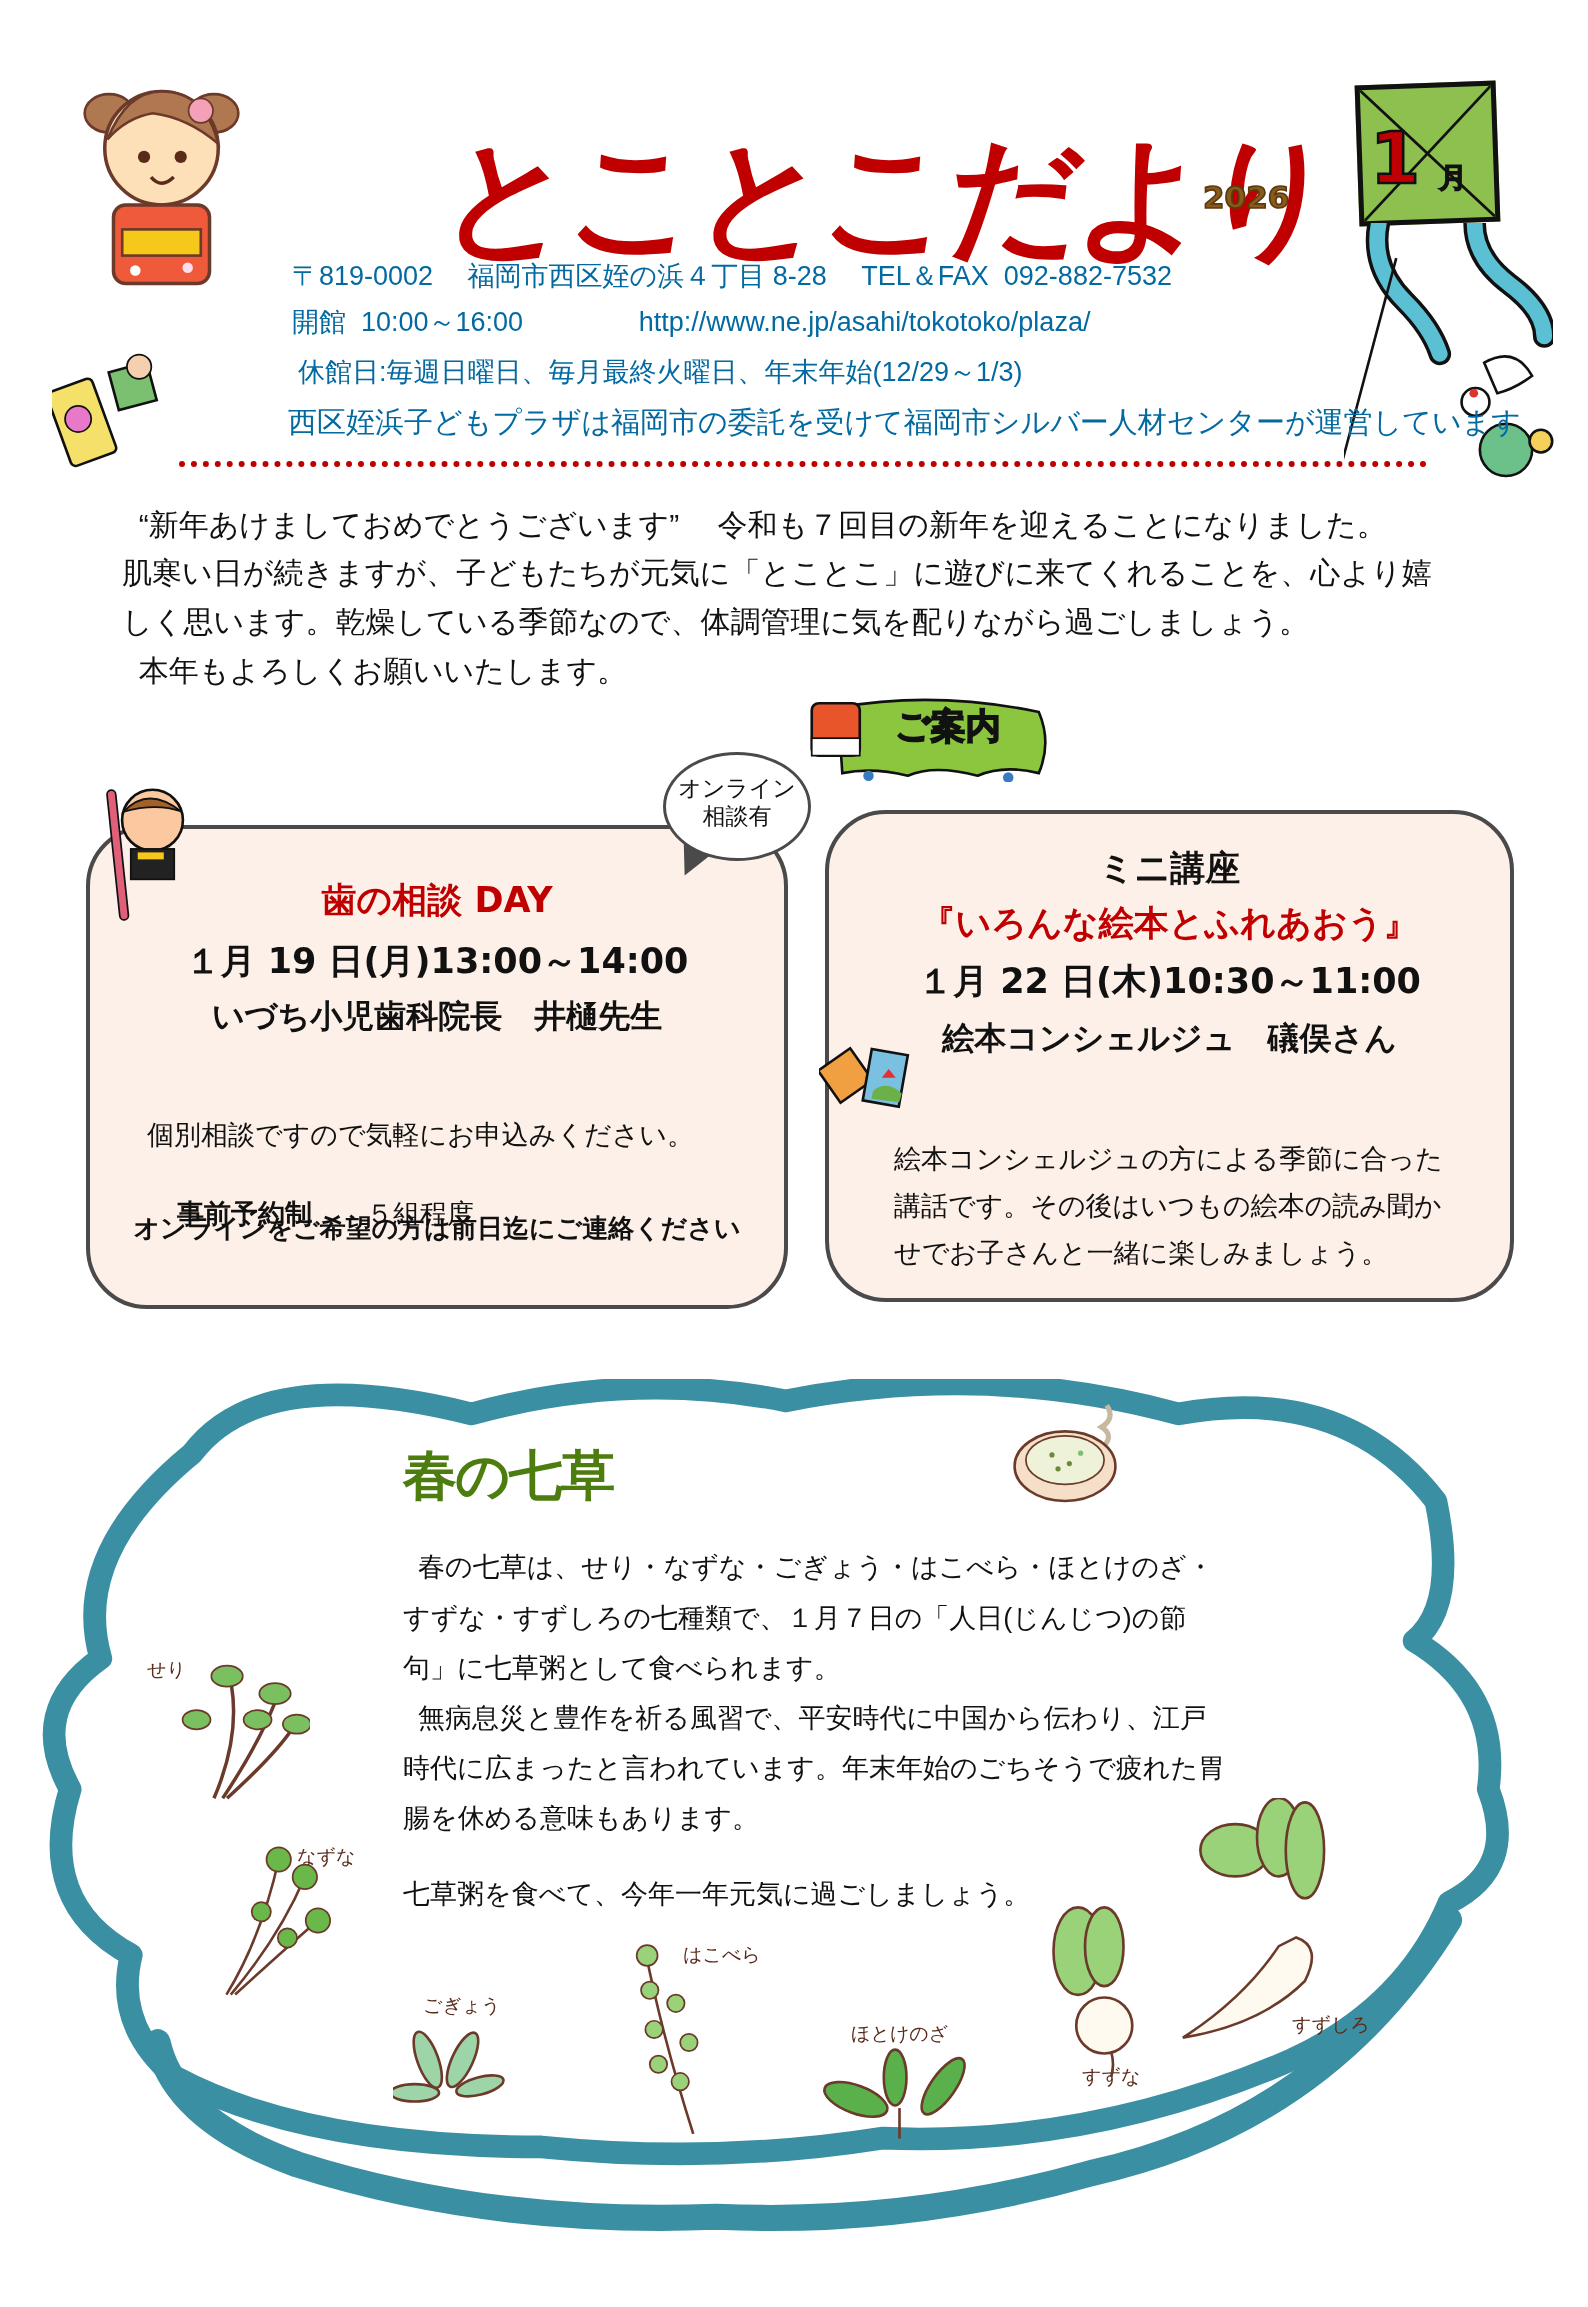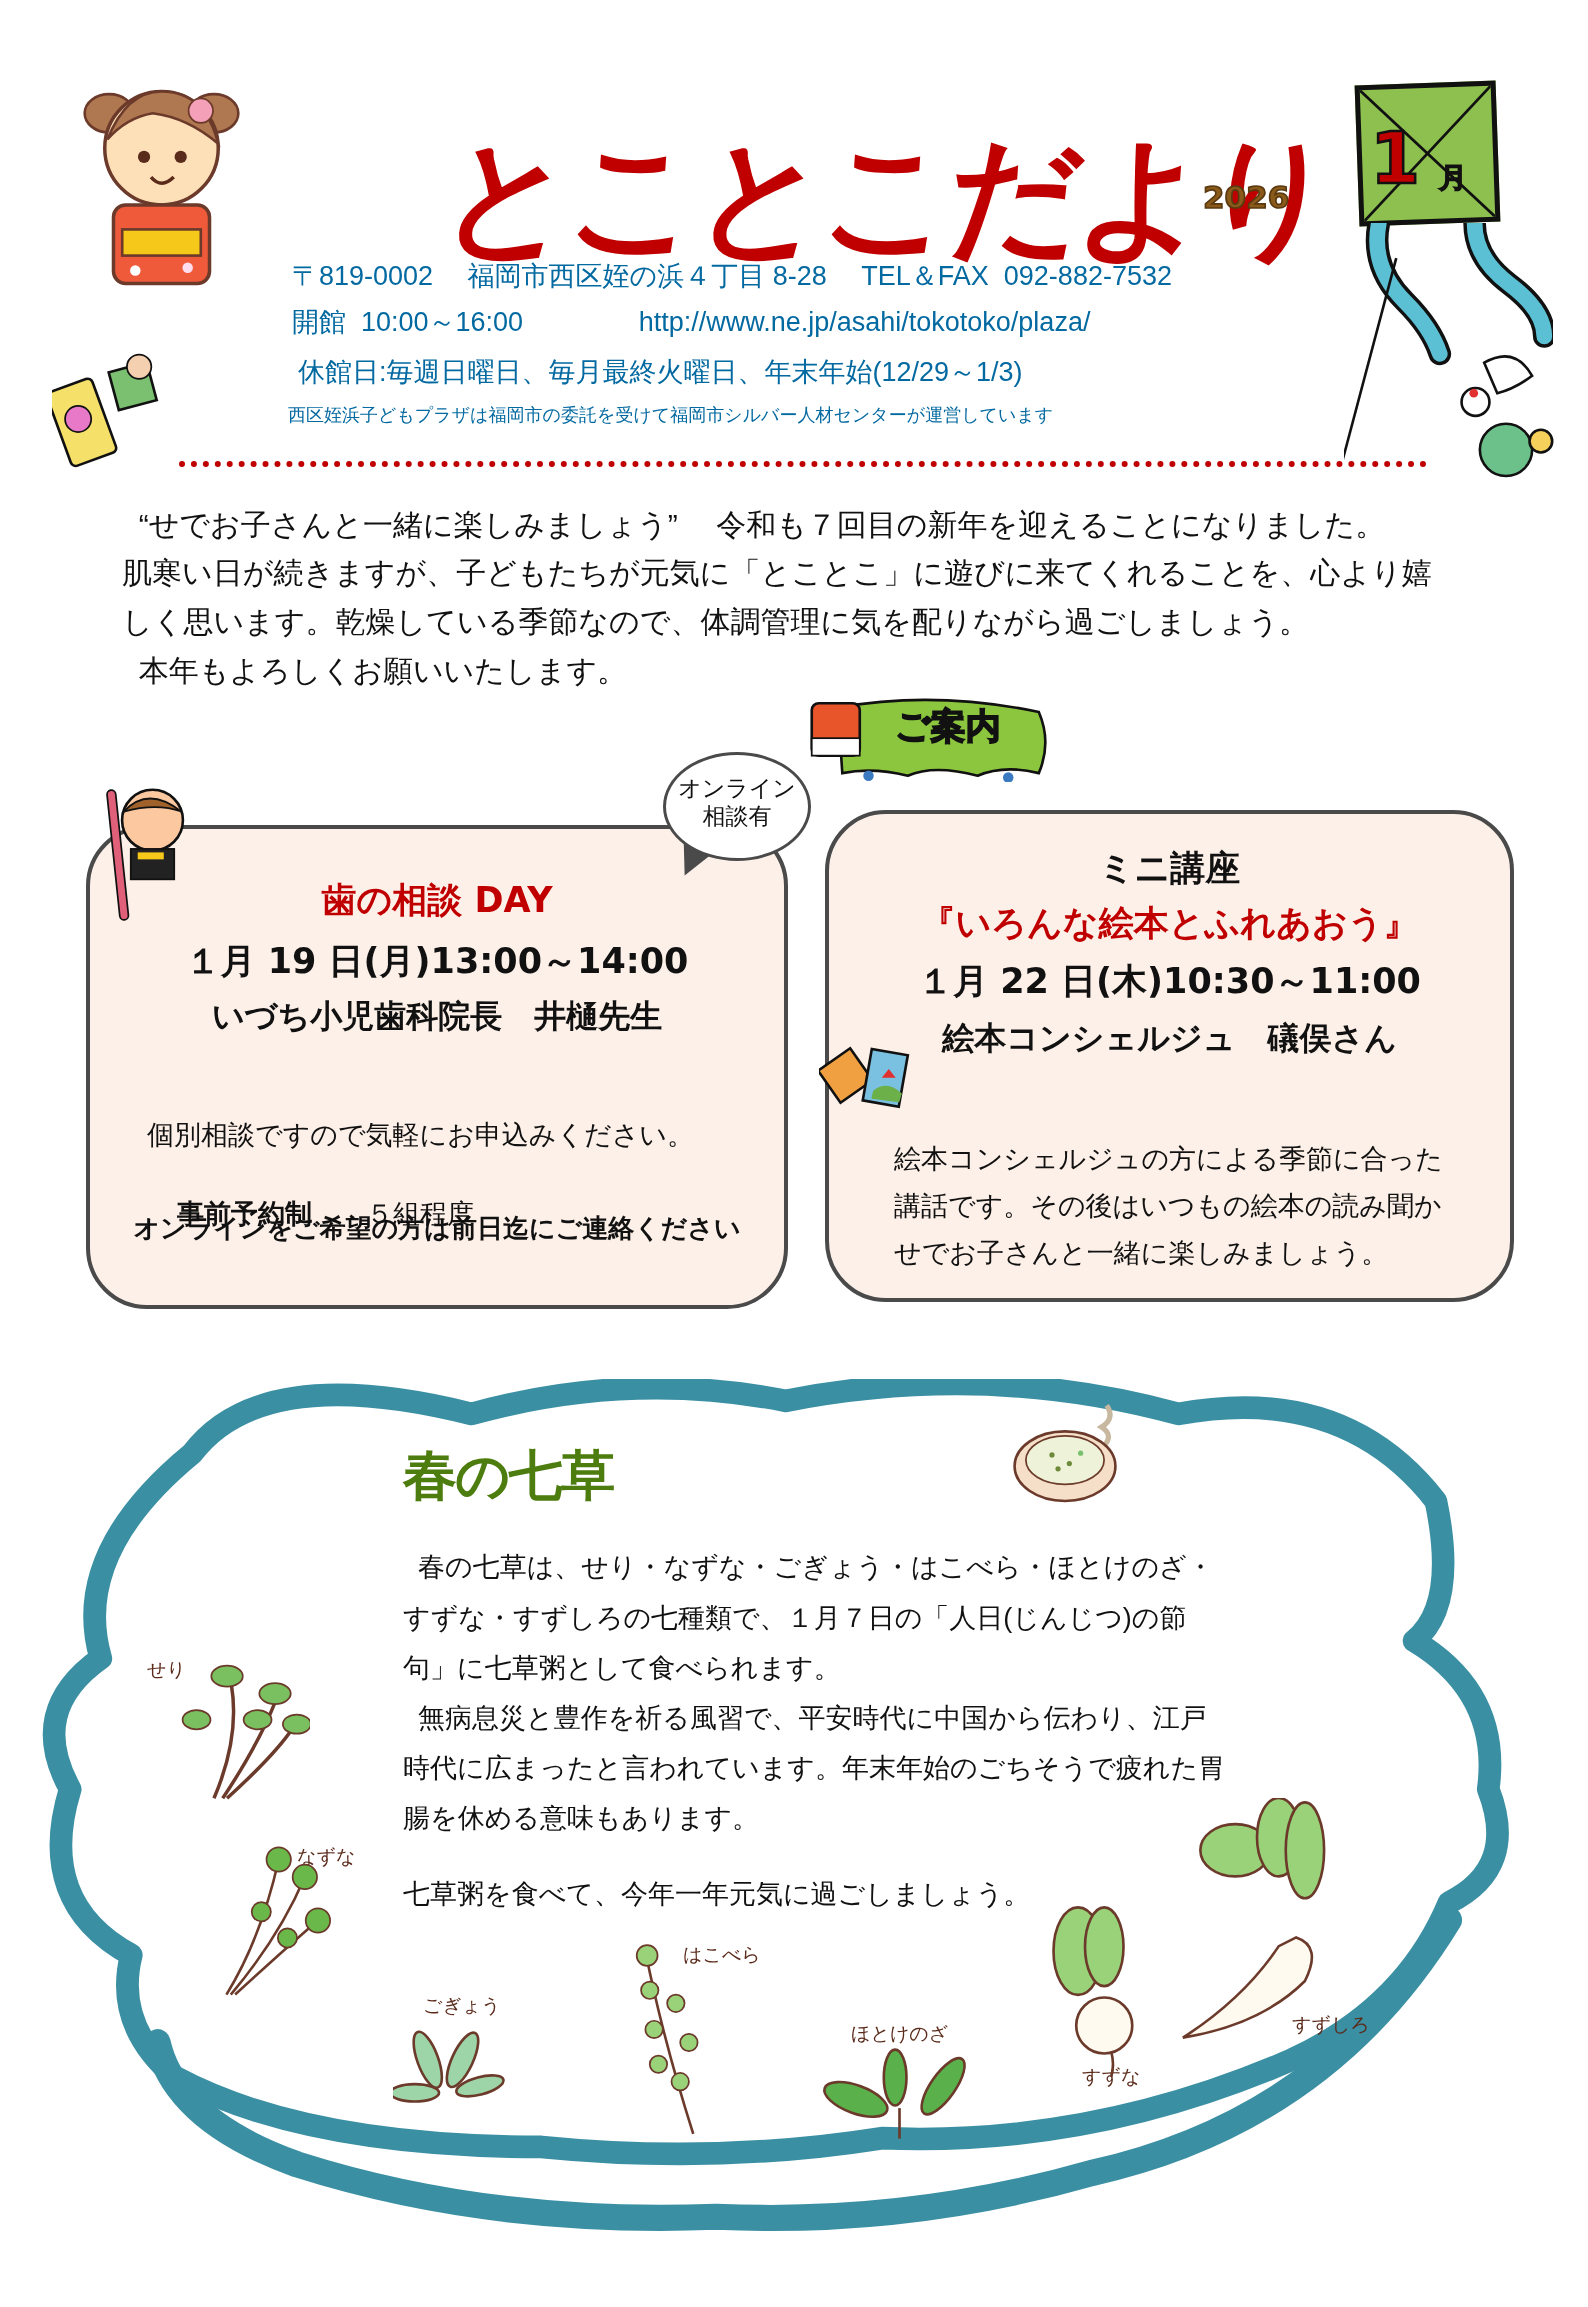--- a/index.html
+++ b/index.html
@@ -10,21 +10,21 @@
   
   .title { left:441px; top:131px; font-size:131px; font-weight:bold; color:#c00000;
            letter-spacing:-7px; line-height:1; font-family:"DejaVu Sans", sans-serif;
            transform:skewX(-4deg); }
   .year { left:1203px; top:179px; font-size:31px; font-weight:bold; color:#8a5a1a;
           -webkit-text-stroke:1.7px #5a3a10; font-family:"DejaVu Sans", sans-serif; }
   .info { font-family:"Liberation Sans", "DejaVu Sans", sans-serif; font-size:27px; color:#0369a1; white-space:pre; }
   .info1 { left:292px; top:258px; }
   .info2 { left:292px; top:304px; }
   .info3 { left:298px; top:354px; }
-  .info4 { left:288px; top:403px; font-size:18px; }
+  .info4 { left:288px; top:403px; font-size:29px; }
   .divider { left:179px; top:461px; width:1248px; height:0; border-top:6.1px dotted #c00000; }
 
   
   .kite { left:1357px; top:83px; width:131px; height:131px; background:#8ec04f;
           border:5.2px solid #111; transform:rotate(-2deg); }
   .kite svg { position:absolute; left:0; top:0; }
   .kite-num { left:1370px; top:122px; font-size:72px; font-weight:bold; color:#c00000;
               -webkit-text-stroke:2.6px #111; font-family:"DejaVu Sans", sans-serif; line-height:1; }
   .kite-month { left:1439px; top:164px; font-size:28px; font-weight:bold; color:#c00000;
                 -webkit-text-stroke:1.3px #111; line-height:1; }
@@ -118,21 +118,21 @@
   </svg>
 
   <div class="abs info info1">〒819-0002　 福岡市西区姪の浜４丁目 8-28　 TEL＆FAX  092-882-7532</div>
   <div class="abs info info2">開館  10:00～16:00　　　　 http://www.ne.jp/asahi/tokotoko/plaza/</div>
   <div class="abs info info3">休館日:毎週日曜日、毎月最終火曜日、年末年始(12/29～1/3)</div>
   <div class="abs info info4">西区姪浜子どもプラザは福岡市の委託を受けて福岡市シルバー人材センターが運営しています</div>
   <div class="abs divider"></div>
 </div>
 
 <div>
-  <div class="abs greet g1">  “せでお子さんと一緒に楽しみましょう”　 令和も７回目の新年を迎えることになりました。</div>
+  <div class="abs greet g1">  “新年あけましておめでとうございます”　 令和も７回目の新年を迎えることになりました。</div>
   <div class="abs greet g2">肌寒い日が続きますが、子どもたちが元気に「とことこ」に遊びに来てくれることを、心より嬉</div>
   <div class="abs greet g3">しく思います。乾燥している季節なので、体調管理に気を配りながら過ごしましょう。</div>
   <div class="abs greet g4">  本年もよろしくお願いいたします。</div>
 </div>
 
 <svg class="abs annai" viewBox="0 0 300 105">
   <path d="M40 20 Q150 0 270 25 Q285 60 270 95 Q230 85 200 98 Q150 85 120 98 Q80 88 45 95 Z" fill="#8cc63f" stroke="#111" stroke-width="3"></path>
   <rect x="10" y="15" width="55" height="60" rx="8" fill="#e8552a" stroke="#111" stroke-width="3"></rect>
   <rect x="10" y="55" width="55" height="20" fill="#fff" stroke="#111" stroke-width="2"></rect>
   <circle cx="75" cy="98" r="6" fill="#3a7ac0"></circle>

